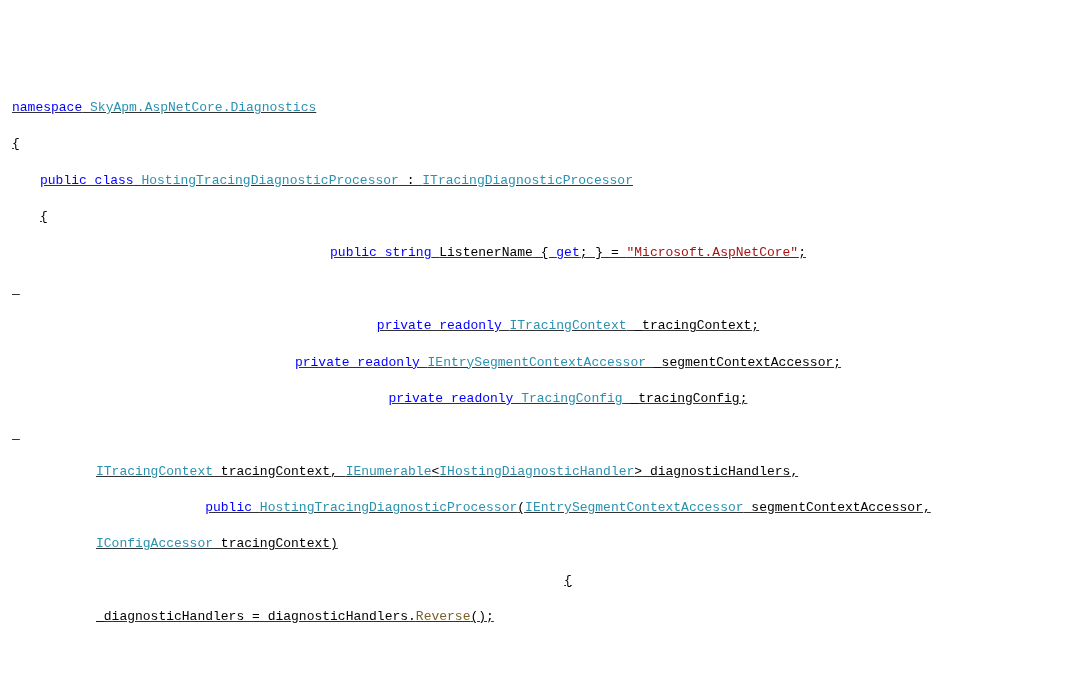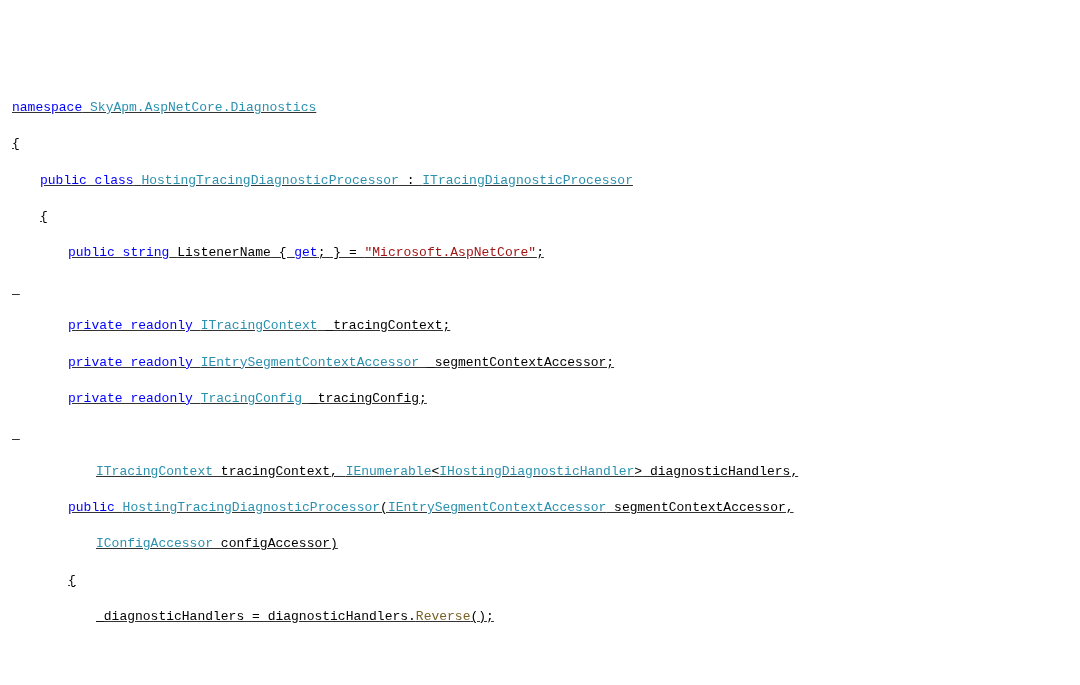--- a/index.html
+++ b/index.html
@@ -15,42 +15,42 @@
     overflow-x: auto;
   }
   .kw   { color: #0000ff; }
   .type { color: #2b91af; }
   .str  { color: #a31515; }
   .method { color: #795e26; }
   .norm { color: #000; }
   .op   { color: #000; }
   .line { display: block; text-decoration: underline; }
   .indent1 { padding-left: 28px; }
-  .indent2 { padding-left: 56px; }
+  .indent2 { padding-left: 56px; text-align: center; }
   .indent3 { padding-left: 84px; }
 </style>
 </head>
 <body>
 
 
 
 <div>
 <span class="line"><span class="kw">namespace</span> <span class="type">SkyApm.AspNetCore.Diagnostics</span></span>
 <span class="line"><span class="op">{</span></span>
 <span class="line indent1"><span class="kw">public class</span> <span class="type">HostingTracingDiagnosticProcessor</span><span class="op"> : </span><span class="type">ITracingDiagnosticProcessor</span></span>
 <span class="line indent1"><span class="op">{</span></span>
 <span class="line indent2"><span class="kw">public string</span> <span class="norm">ListenerName</span><span class="op"> { </span><span class="kw">get</span><span class="op">; } = </span><span class="str">"Microsoft.AspNetCore"</span><span class="op">;</span></span>
 <span class="line">&nbsp;</span>
 <span class="line indent2"><span class="kw">private readonly </span><span class="type">ITracingContext</span><span class="norm"> _tracingContext;</span></span>
 <span class="line indent2"><span class="kw">private readonly </span><span class="type">IEntrySegmentContextAccessor</span><span class="norm"> _segmentContextAccessor;</span></span>
 <span class="line indent2"><span class="kw">private readonly </span><span class="type">TracingConfig</span><span class="norm"> _tracingConfig;</span></span>
 <span class="line">&nbsp;</span>
 <span class="line indent3"><span class="type">ITracingContext</span><span class="norm"> tracingContext, </span><span class="type">IEnumerable</span><span class="op">&lt;</span><span class="type">IHostingDiagnosticHandler</span><span class="op">&gt;</span><span class="norm"> diagnosticHandlers,</span></span>
 <span class="line indent2"><span class="kw">public </span><span class="type">HostingTracingDiagnosticProcessor</span><span class="op">(</span><span class="type">IEntrySegmentContextAccessor</span><span class="norm"> segmentContextAccessor,</span></span>
-<span class="line indent3"><span class="type">IConfigAccessor</span><span class="norm"> configAccessor</span><span class="op">)</span></span>
+<span class="line indent3"><span class="type">IConfigAccessor</span><span class="norm"> tracingContext</span><span class="op">)</span></span>
 <span class="line indent2"><span class="op">{</span></span>
 <span class="line indent3"><span class="norm">_diagnosticHandlers = diagnosticHandlers.</span><span class="method">Reverse</span><span class="norm">();</span></span>
 
 
 
 
 
 
 
 

